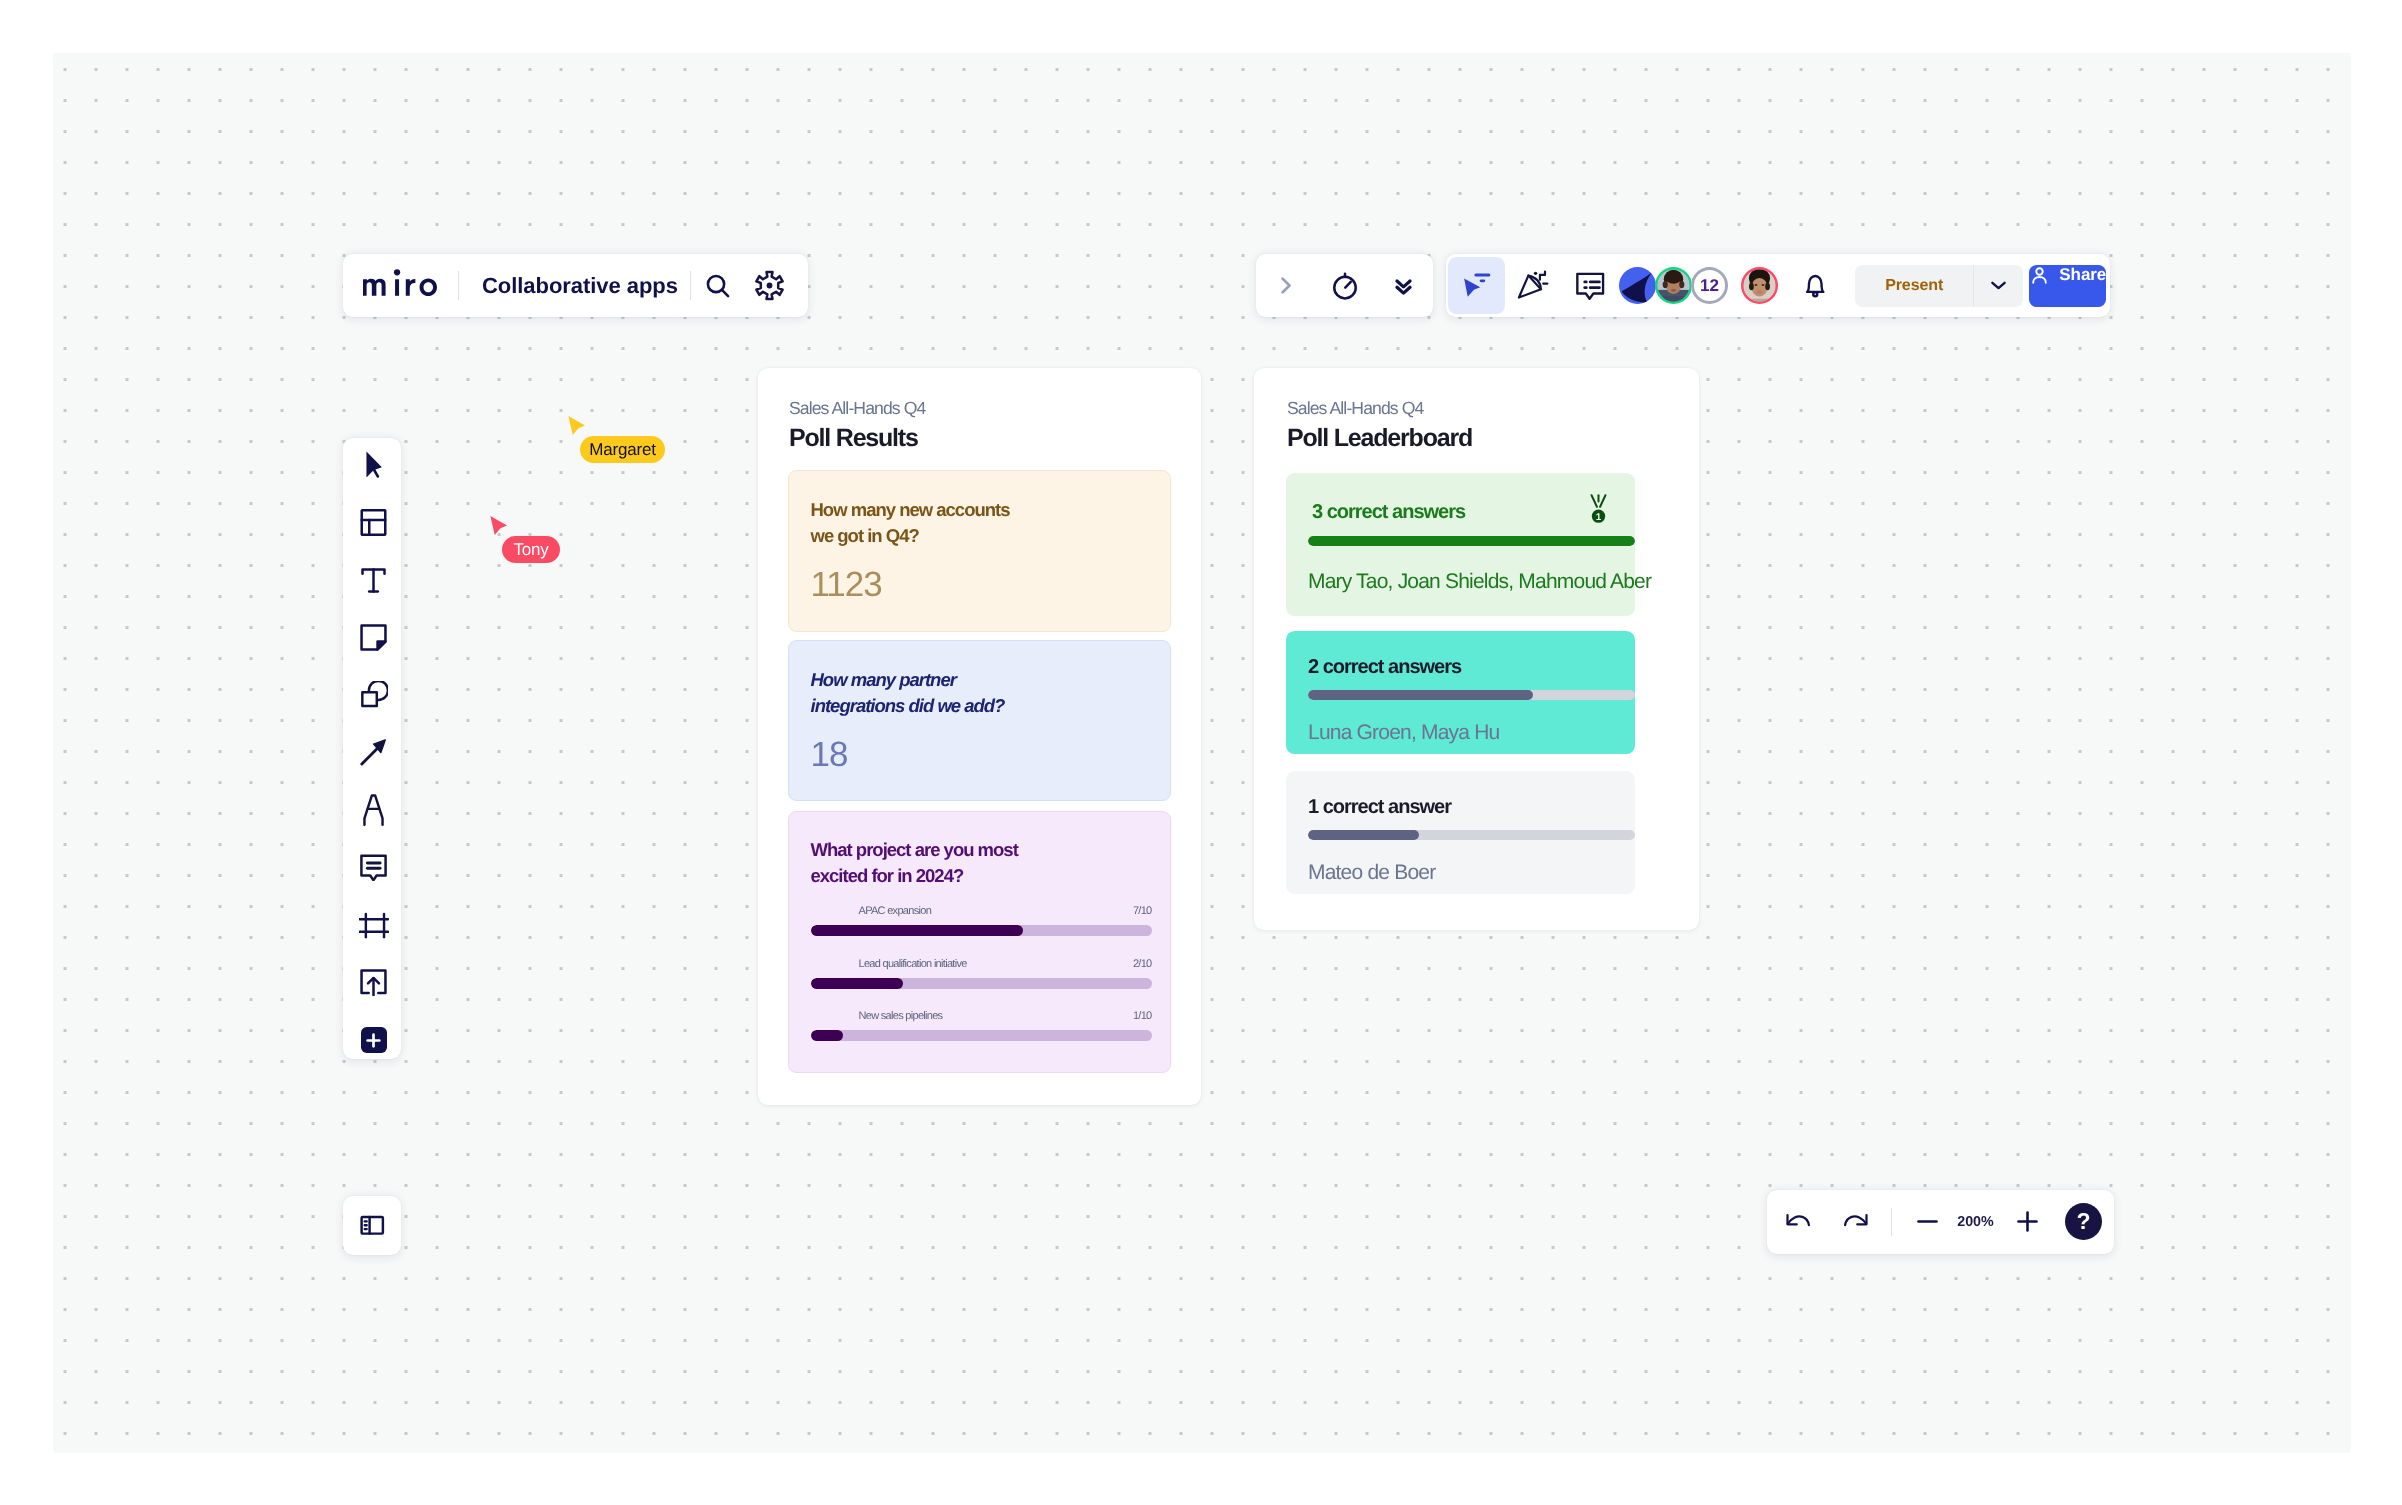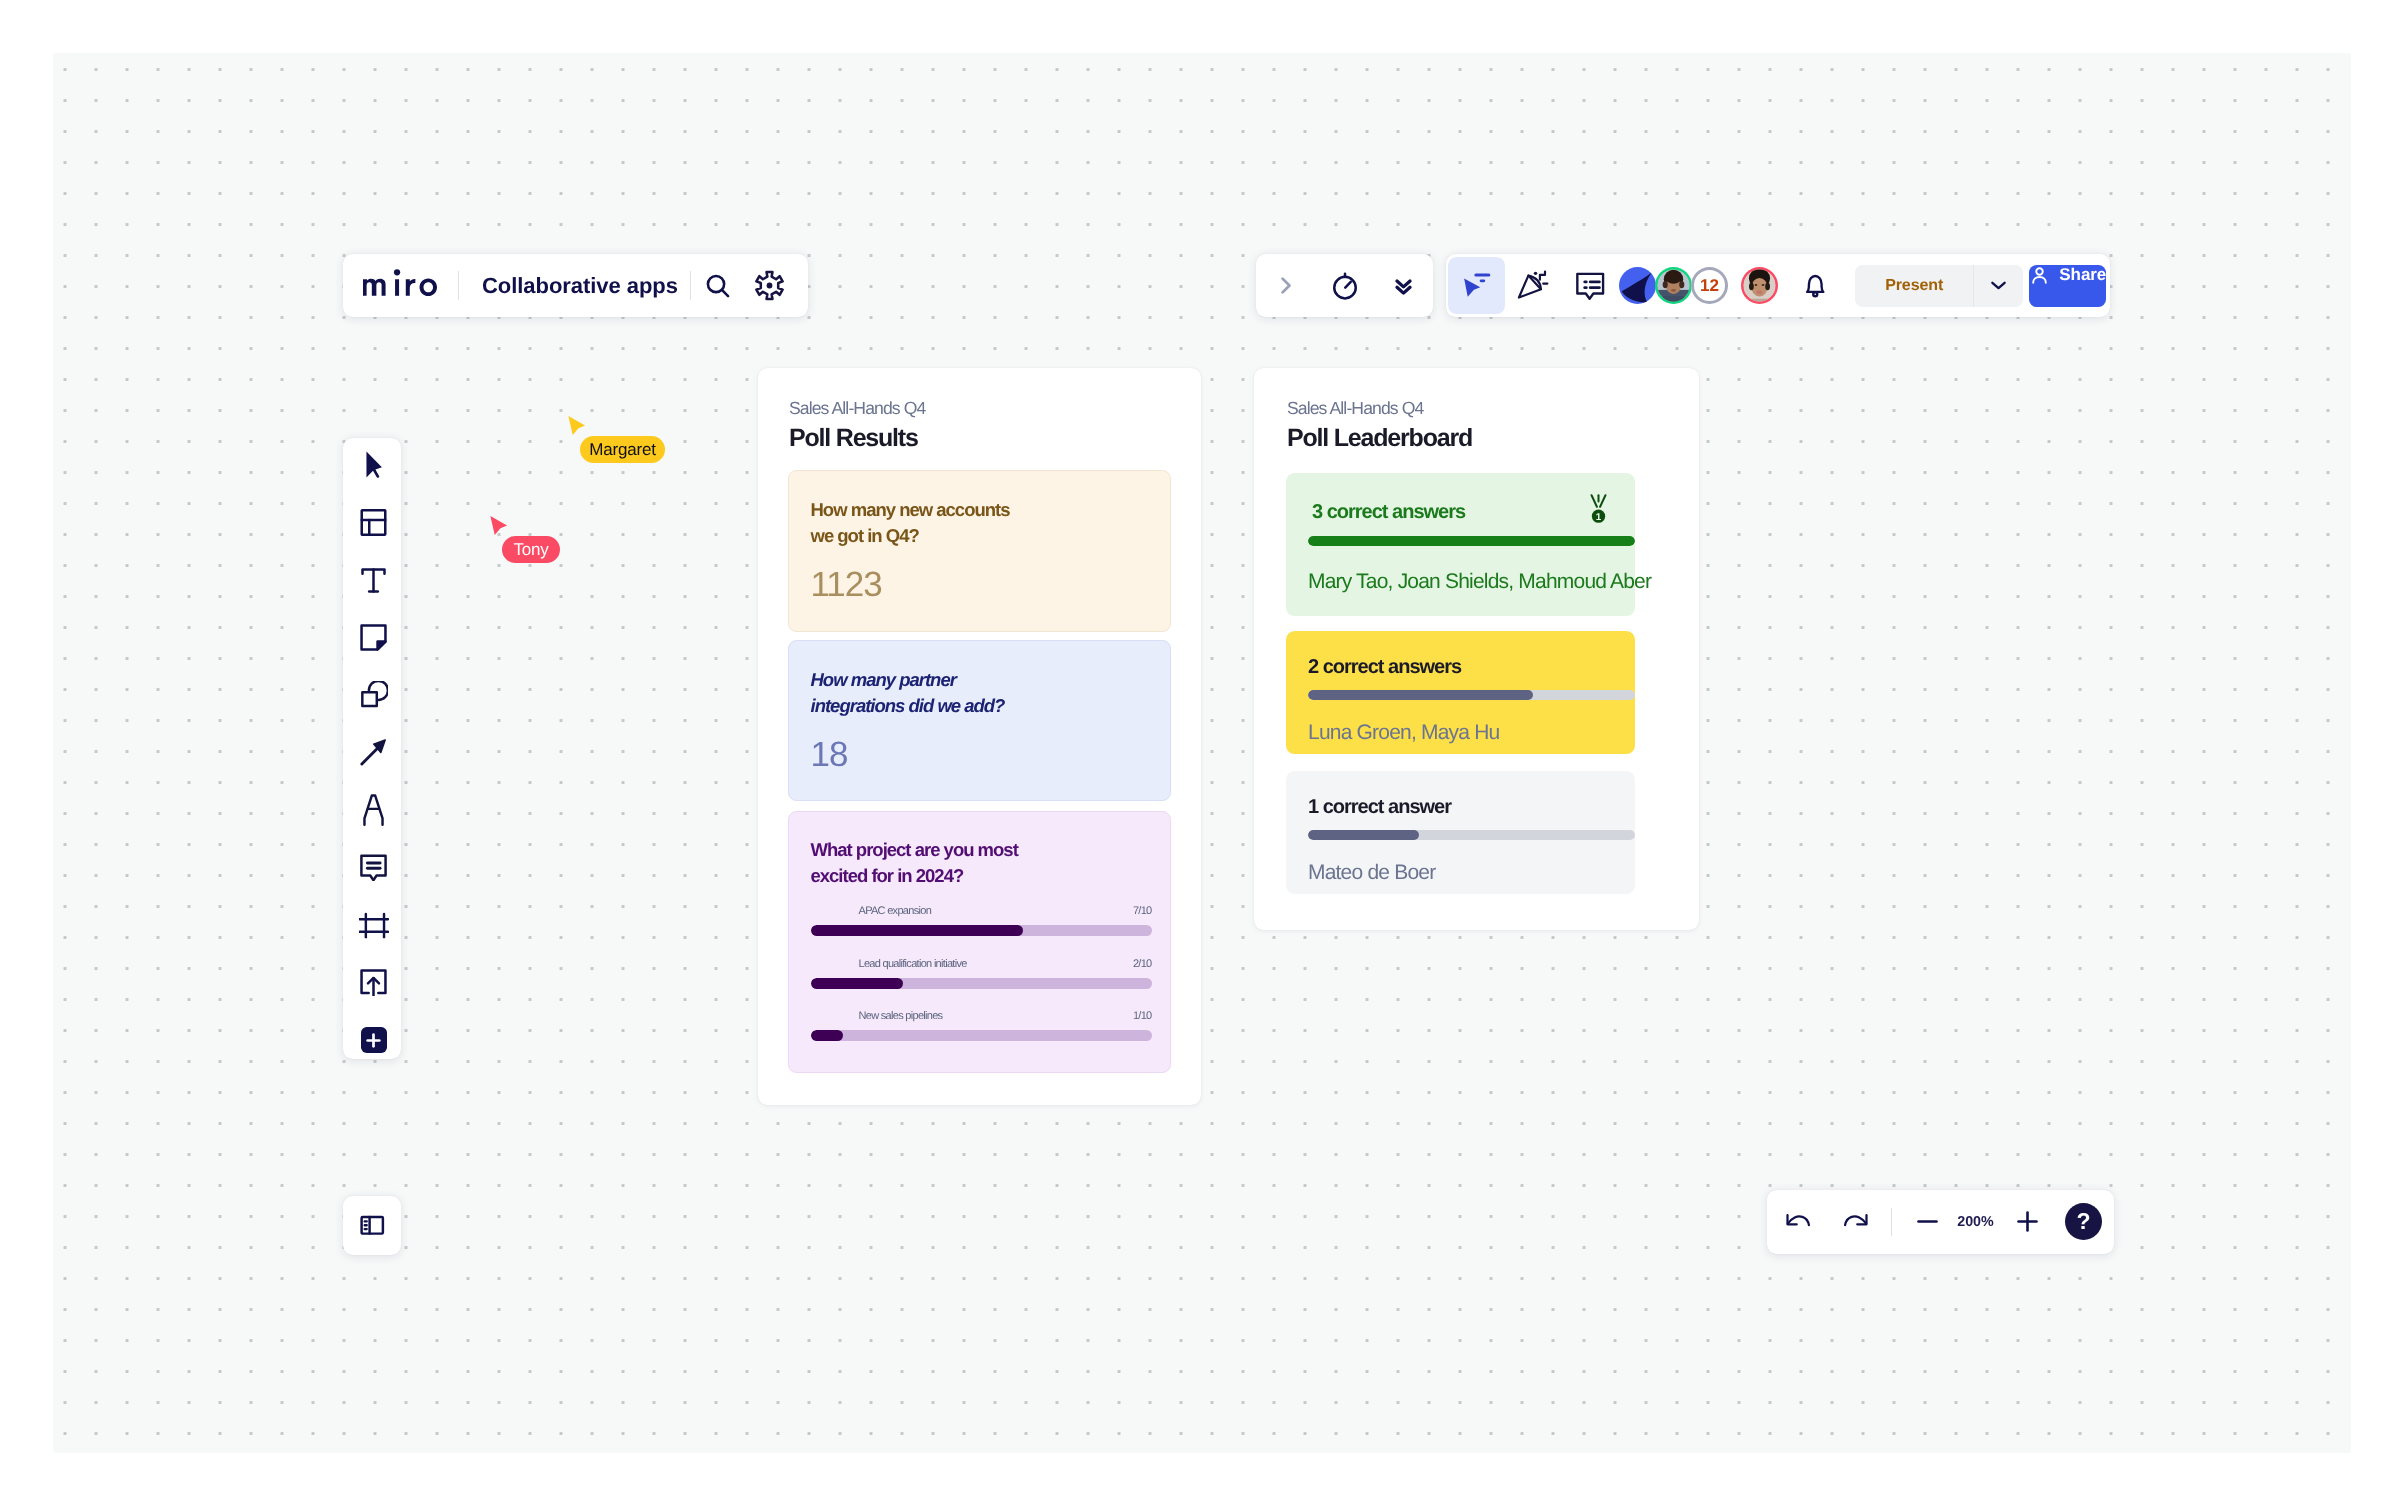--- a/index.html
+++ b/index.html
@@ -229,21 +229,21 @@
             <ellipse cx="21" cy="21" rx="8.6" ry="9.6" fill="#b08160"></ellipse>
             <ellipse cx="21" cy="12.4" rx="9.3" ry="6.6" fill="#2b1a12"></ellipse>
             <ellipse cx="11.6" cy="20" rx="2.9" ry="4.1" fill="#3c2a20"></ellipse>
             <ellipse cx="30.4" cy="20" rx="2.9" ry="4.1" fill="#3c2a20"></ellipse>
             <ellipse cx="21" cy="26.5" rx="3" ry="1.6" fill="#8a5a44"></ellipse>
             <rect x="9" y="33" width="24" height="9" fill="#3f4d64"></rect>
           </g>
         </svg>
       </div>
       <div class="av" style="background:#fff;box-shadow:0 0 0 3px #a5a8bb inset;">
-        <span style="font-size:17px;font-weight:bold;color:#c2410c;">12</span>
+        <span style="font-size:17px;font-weight:bold;color:#4c1d95;">12</span>
       </div>
       <div class="av" style="box-shadow:0 0 0 2.9px #fb4a63 inset;margin-left:13.3px;">
         <svg width="37" height="37" viewBox="0 0 42 42">
           <defs>
               <clipPath id="cp2">
                 <circle cx="21" cy="21" r="18.2"></circle>
               </clipPath>
             </defs>
           <g clip-path="url(#cp2)">
             <rect width="42" height="42" fill="#d9cfc7"></rect>
@@ -421,21 +421,21 @@
         <path d="M11 1.3 L11 8.1"></path>
         <circle cx="11" cy="23.6" r="7.1" fill="#0d4d0d" stroke="none"></circle>
         <text x="11" y="27.4" text-anchor="middle" font-size="10.5" font-weight="bold" fill="#e4f5e4" stroke="none" font-family="Liberation Sans, sans-serif">1</text>
       </svg>
       <div class="lb-track" style="position:absolute;left:22px;top:63px;width:327px;background:#cfe9cf;">
         <div class="lb-fill" style="background:#177f17;width:100%;"></div>
       </div>
       <div class="lb-names" style="position:absolute;left:22px;top:97px;color:#1b7a1b;white-space:nowrap;">Mary Tao, Joan Shields, Mahmoud Aber</div>
     </div>
 
-    <div class="lb-item" style="position:absolute;left:32px;top:263px;width:349px;height:123px;background:#fde047;">
+    <div class="lb-item" style="position:absolute;left:32px;top:263px;width:349px;height:123px;background:#5eead4;">
       <div class="lb-count" style="position:absolute;left:22px;top:25px;color:#1a1a28;">2 correct answers</div>
       <div class="lb-track" style="position:absolute;left:22px;top:59px;width:327px;background:#d3d5dd;">
         <div class="lb-fill" style="background:#5e6383;width:68.9%;"></div>
       </div>
       <div class="lb-names" style="position:absolute;left:22px;top:90px;color:#6b7490;white-space:nowrap;">Luna Groen, Maya Hu</div>
     </div>
 
     <div class="lb-item" style="position:absolute;left:32px;top:403px;width:349px;height:123px;background:#f4f5f6;">
       <div class="lb-count" style="position:absolute;left:22px;top:25px;color:#1a1a28;">1 correct answer</div>
       <div class="lb-track" style="position:absolute;left:22px;top:59px;width:327px;background:#d3d5dd;">

